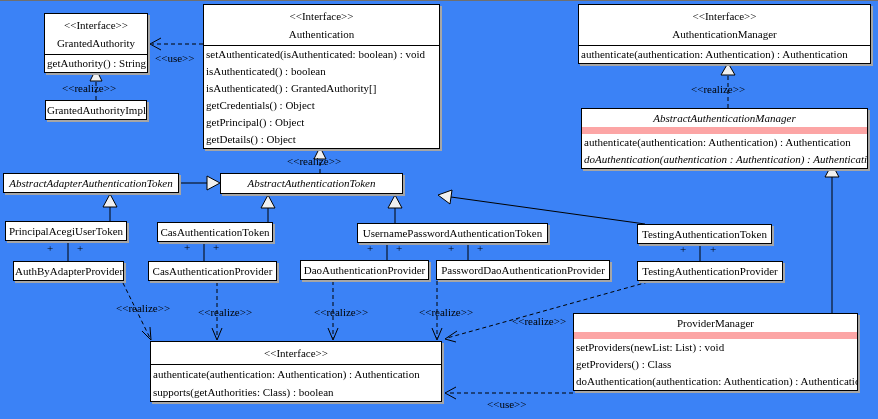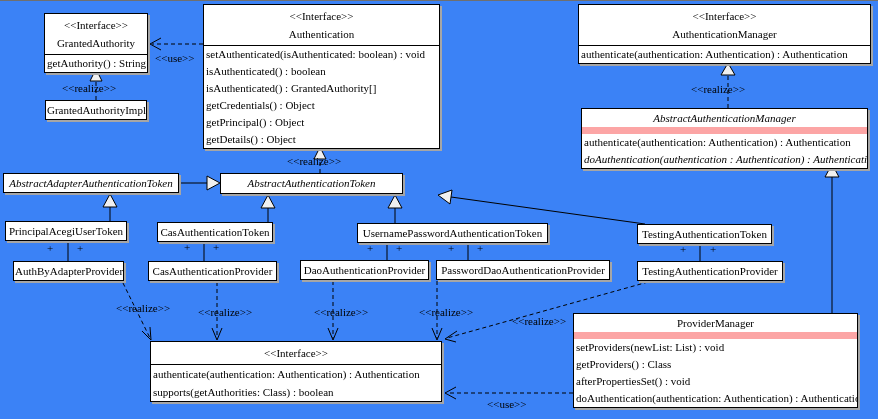--- a/index.html
+++ b/index.html
@@ -205,21 +205,20 @@
       <div class="stereo">&lt;&lt;Interface&gt;&gt;</div>
     </div>
     <div class="m2">authenticate(authentication: Authentication) : Authentication</div>
     <div class="m2">supports(getAuthorities: Class) : boolean</div>
   </div>
 
   <div class="uml-class" style="left:573px;top:312px;width:285px">
     <div class="hdr1">ProviderManager</div>
     <div class="m">setProviders(newList: List) : void</div>
     <div class="m">getProviders() : Class</div>
-    <div class="m">afterPropertiesSet() : void</div>
     <div class="m">doAuthentication(authentication: Authentication) : Authentication</div>
   </div>
 
   <span class="lbl" style="left:155px;top:51px">&lt;&lt;use&gt;&gt;</span>
   <span class="lbl" style="left:62px;top:81px">&lt;&lt;realize&gt;&gt;</span>
   <span class="lbl" style="left:287px;top:154px">&lt;&lt;realize&gt;&gt;</span>
   <span class="lbl" style="left:691px;top:82px">&lt;&lt;realize&gt;&gt;</span>
   <span class="lbl" style="left:116px;top:301px">&lt;&lt;realize&gt;&gt;</span>
   <span class="lbl" style="left:198px;top:305px">&lt;&lt;realize&gt;&gt;</span>
   <span class="lbl" style="left:314px;top:305px">&lt;&lt;realize&gt;&gt;</span>

